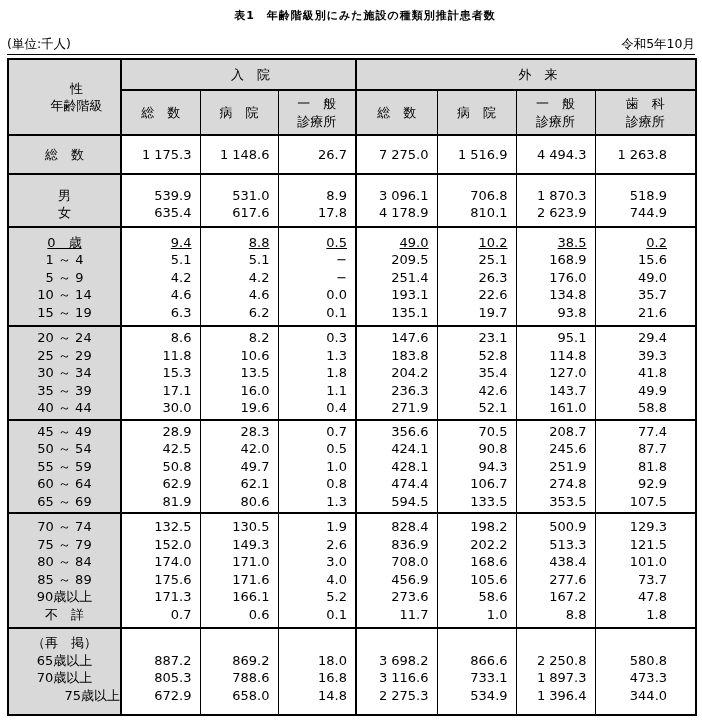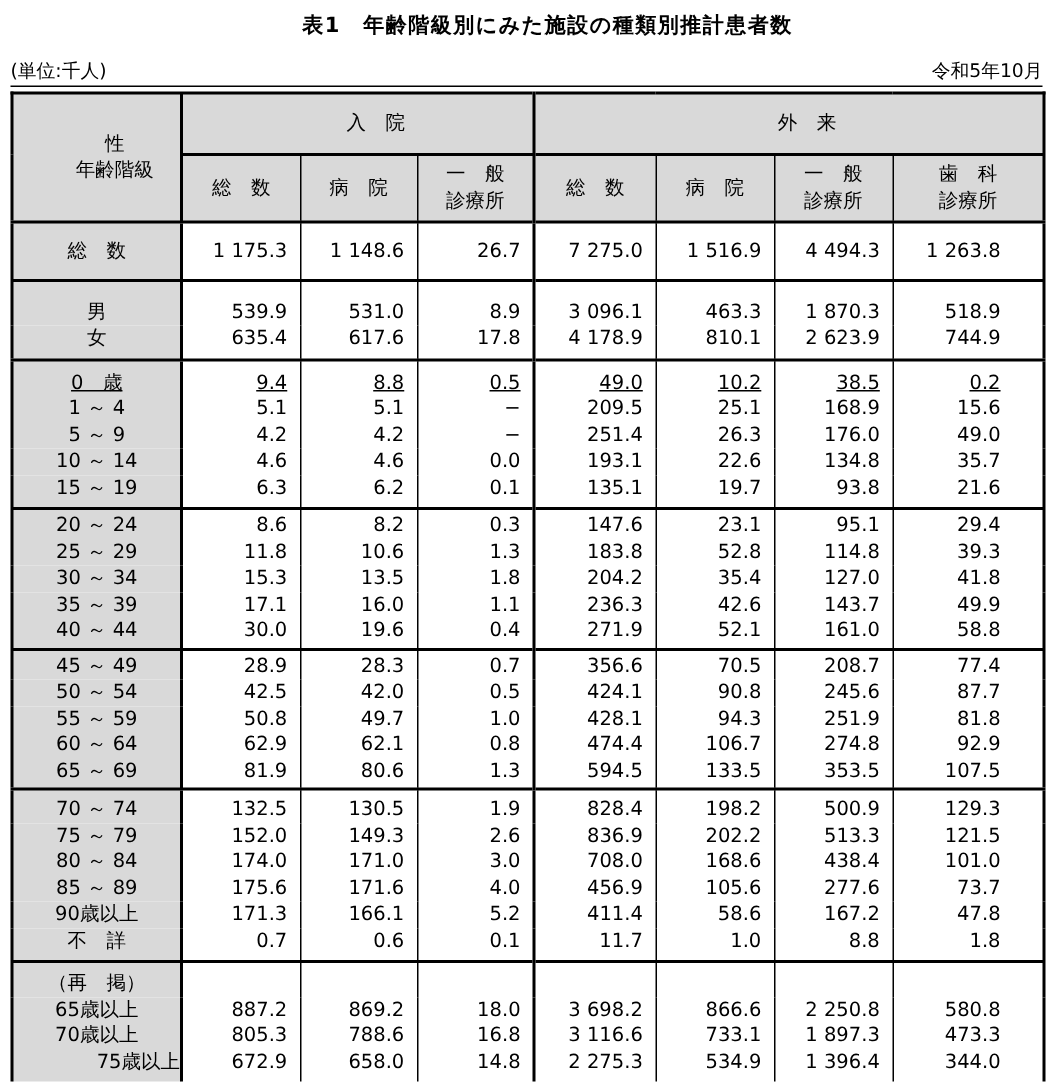--- a/index.html
+++ b/index.html
@@ -6,21 +6,21 @@
   html,body { background:#ffffff; }
   body {
     width:702px; height:721px;
     font-family:"DejaVu Sans", sans-serif;
     color:#000;
     overflow:hidden;
   }
   .title {
     text-align:center;
     font-weight:bold;
-    font-size:14px;
+    font-size:11px;
     letter-spacing:1px;
     padding-top:8px;
     padding-left:28px;
   }
   .meta {
     display:flex;
     justify-content:space-between;
     align-items:flex-end;
     margin:13px 7px 0 7px;
     border-bottom:1.5px solid #000;
@@ -37,21 +37,21 @@
   th, td {
     font-weight:normal;
     font-size:13px;
     line-height:17.5px;
     vertical-align:middle;
   }
   thead th {
     background:#d9d9d9;
     text-align:center;
   }
-  thead tr.group-row th { height:41px;padding-left:24px; }
+  thead tr.group-row th { height:31px;padding-left:24px; }
   thead tr.group-row th.grp-head { border-bottom:2px solid #000; }
   thead tr.sub-row th { height:45px; }
   thead { border-bottom:2px solid #000; }
   tbody { border-top:2px solid #000; }
   tbody th.stub {
     background:#d9d9d9;
     text-align:center;
   }
   td.num {
     text-align:right;
@@ -130,21 +130,21 @@
         <td class="num bl-thin last">1 263.8</td>
       </tr>
     </tbody>
     <tbody class="g1">
       <tr>
         <th class="stub">男</th>
         <td class="num bl-thick">539.9</td>
         <td class="num bl-thin">531.0</td>
         <td class="num bl-thin">8.9</td>
         <td class="num bl-thick">3 096.1</td>
-        <td class="num bl-thin">463.3</td>
+        <td class="num bl-thin">706.8</td>
         <td class="num bl-thin">1 870.3</td>
         <td class="num bl-thin last">518.9</td>
       </tr>
       <tr>
         <th class="stub">女</th>
         <td class="num bl-thick">635.4</td>
         <td class="num bl-thin">617.6</td>
         <td class="num bl-thin">17.8</td>
         <td class="num bl-thick">4 178.9</td>
         <td class="num bl-thin">810.1</td>
@@ -347,21 +347,21 @@
         <td class="num bl-thick">456.9</td>
         <td class="num bl-thin">105.6</td>
         <td class="num bl-thin">277.6</td>
         <td class="num bl-thin last">73.7</td>
       </tr>
       <tr>
         <th class="stub">90歳以上</th>
         <td class="num bl-thick">171.3</td>
         <td class="num bl-thin">166.1</td>
         <td class="num bl-thin">5.2</td>
-        <td class="num bl-thick">411.4</td>
+        <td class="num bl-thick">273.6</td>
         <td class="num bl-thin">58.6</td>
         <td class="num bl-thin">167.2</td>
         <td class="num bl-thin last">47.8</td>
       </tr>
       <tr>
         <th class="stub">不　詳</th>
         <td class="num bl-thick">0.7</td>
         <td class="num bl-thin">0.6</td>
         <td class="num bl-thin">0.1</td>
         <td class="num bl-thick">11.7</td>

